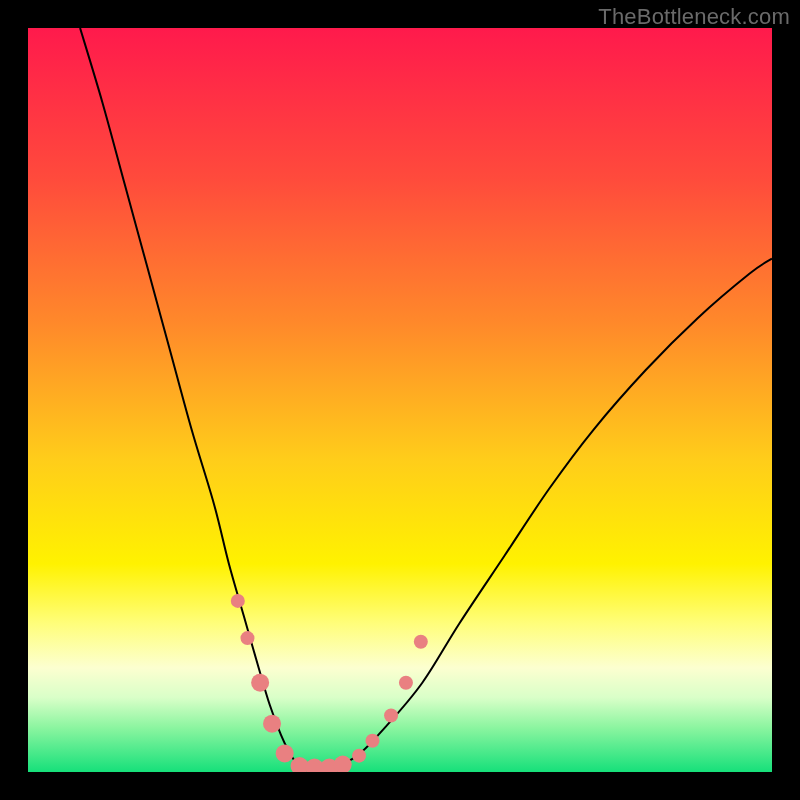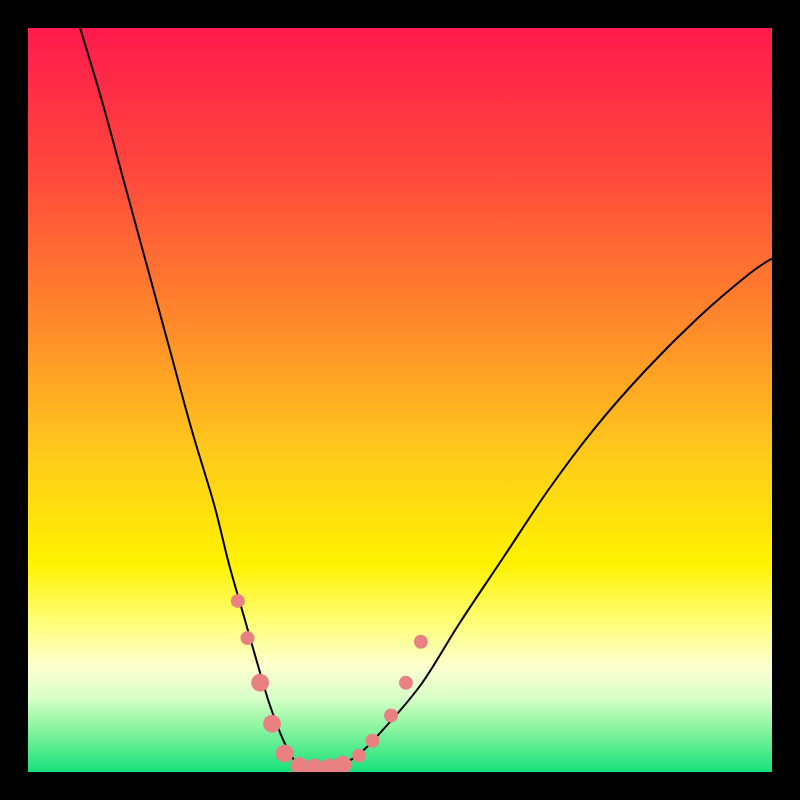--- a/index.html
+++ b/index.html
@@ -32,20 +32,21 @@
     font-size: 22px;
     font-weight: 400;
     letter-spacing: 0.2px;
     user-select: none;
   }
 </style>
 </head>
 <body>
 
 <div class="frame">
+  <div class="watermark">TheBottleneck.com</div>
 
   <div class="plot">
     <svg id="chart-svg" width="744" height="744" viewBox="0 0 744 744" preserveAspectRatio="none">
       <defs>
         <linearGradient id="bg-grad" x1="0" y1="0" x2="0" y2="1">
             <stop offset="0%" stop-color="#ff1a4c"></stop>
             <stop offset="20%" stop-color="#ff4a3c"></stop>
             <stop offset="40%" stop-color="#ff8a2a"></stop>
             <stop offset="57.99999999999999%" stop-color="#ffcd1a"></stop>
             <stop offset="72%" stop-color="#fff200"></stop>

